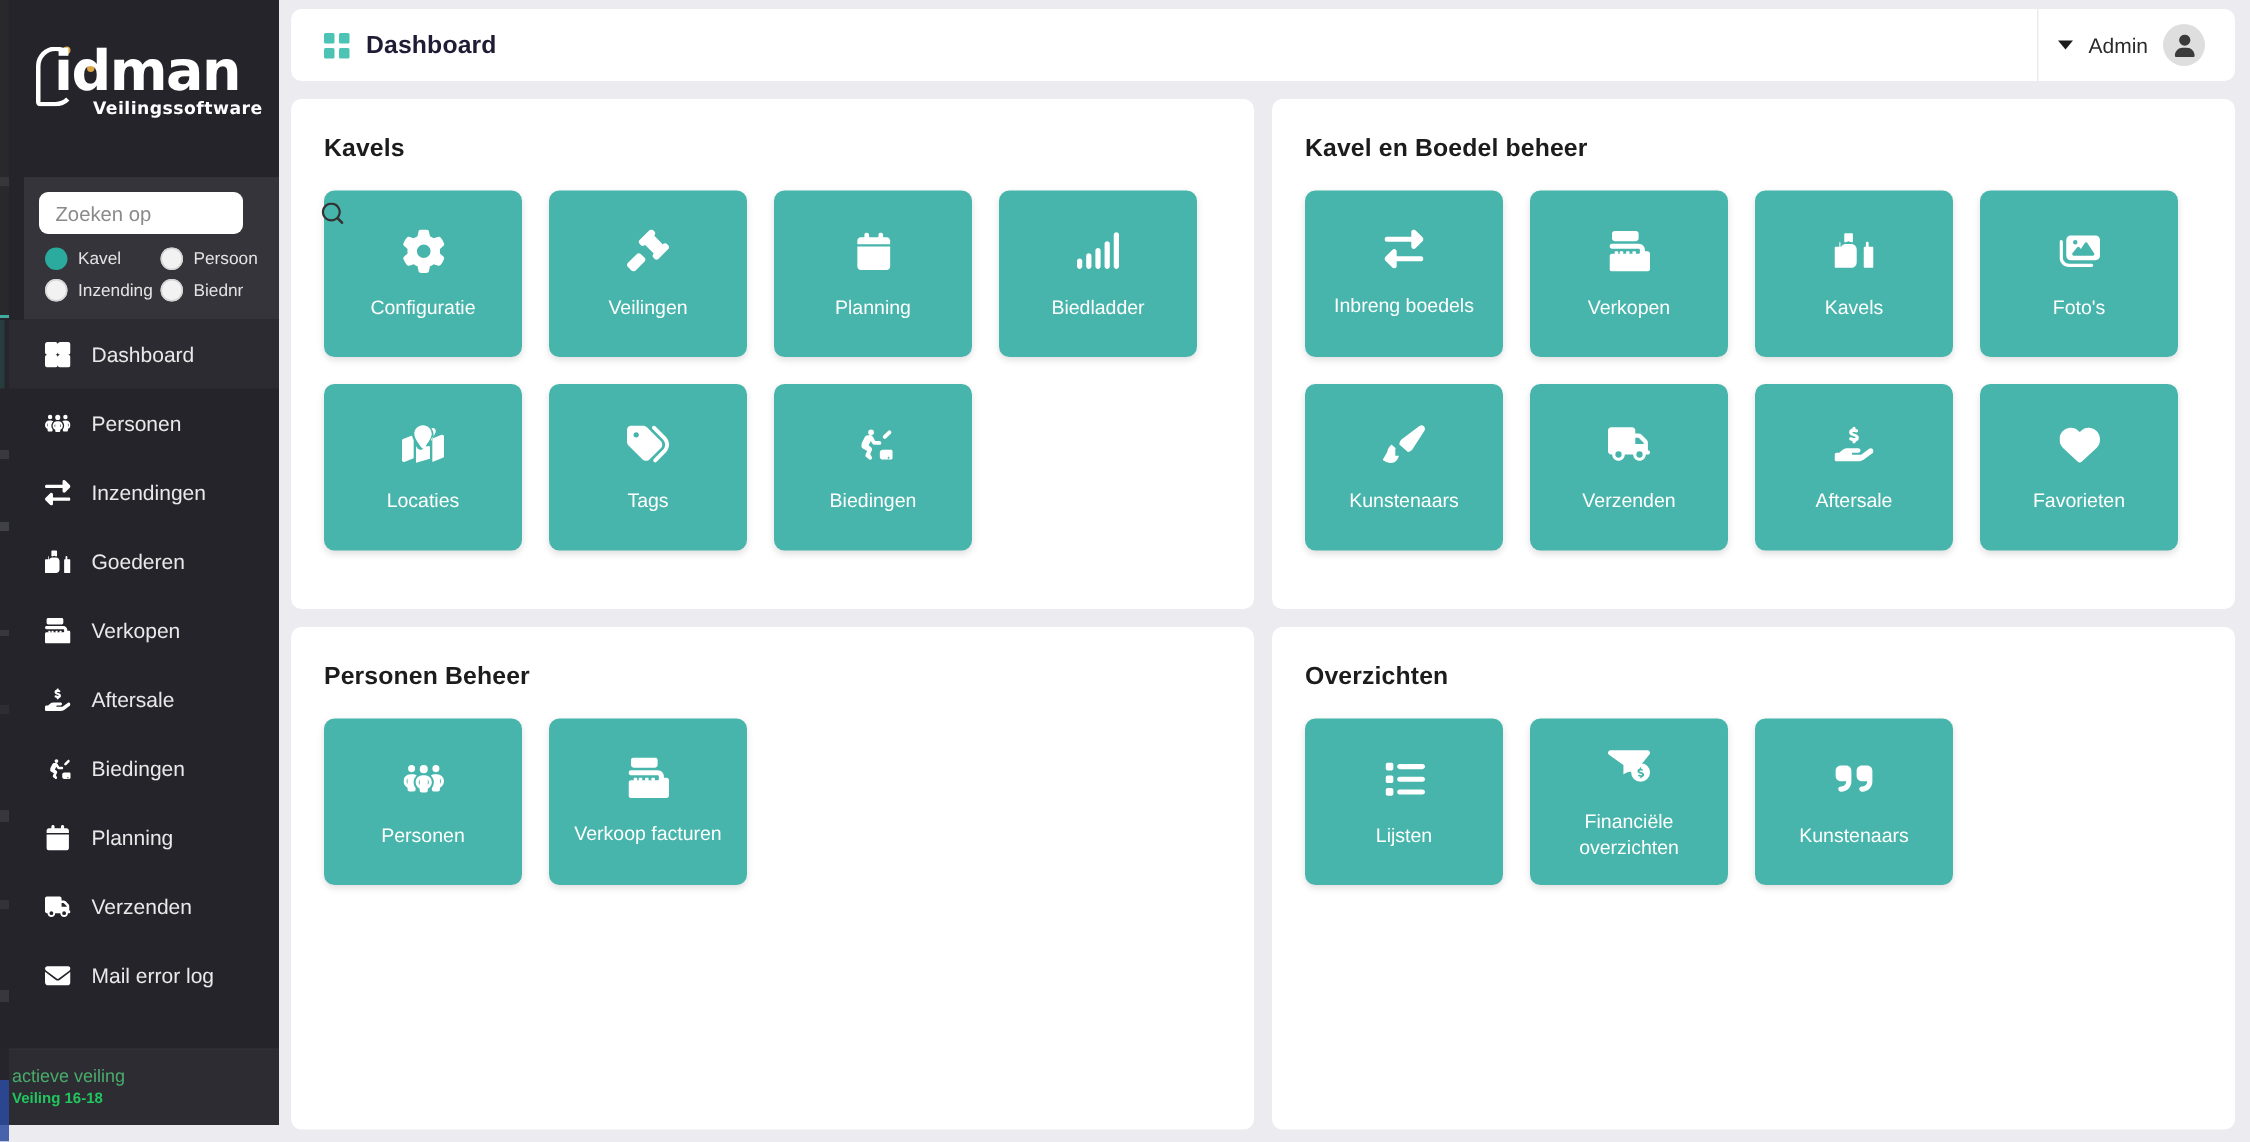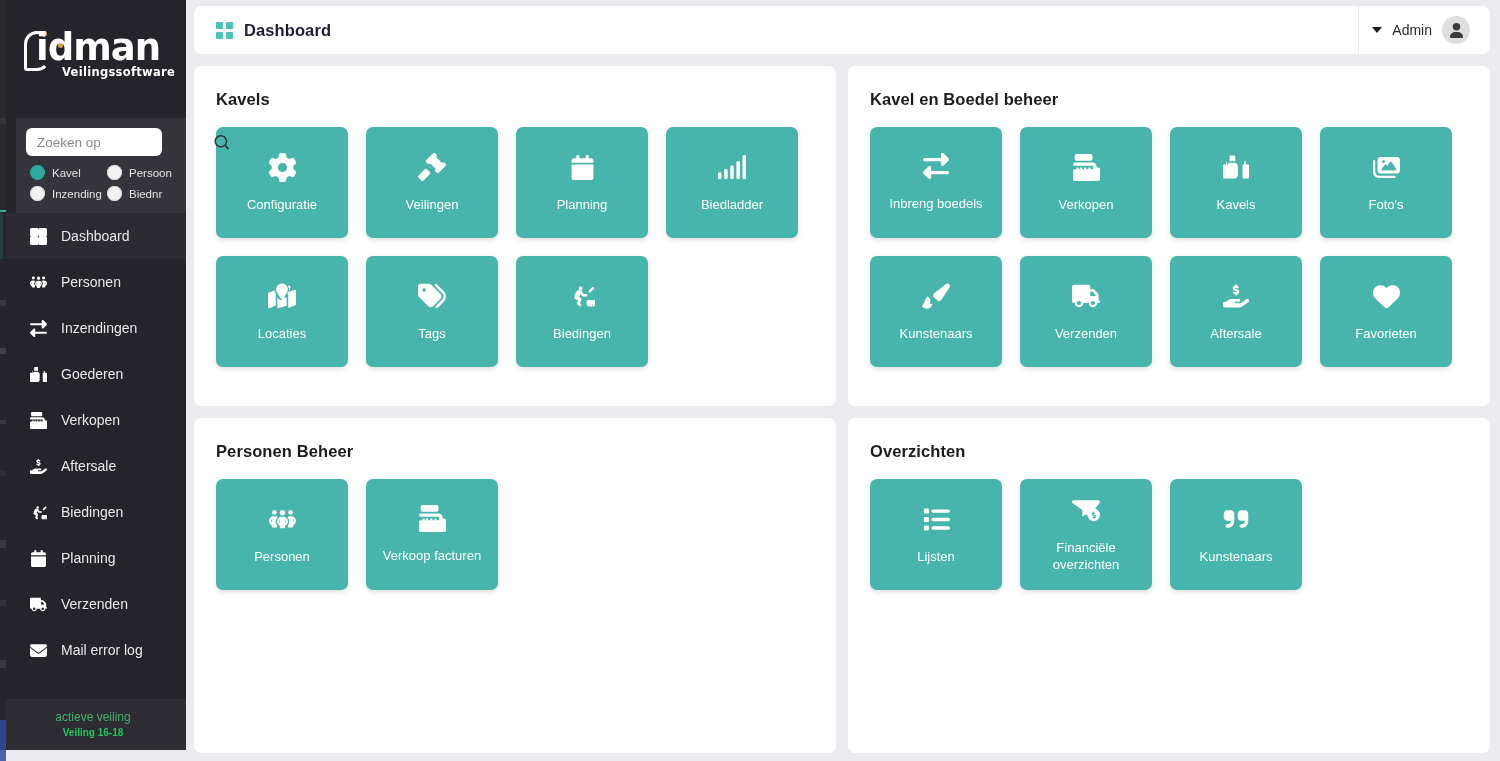--- a/index.html
+++ b/index.html
@@ -99,21 +99,21 @@
     display: flex; align-items: center; gap: 13px;
     height: 46px; padding-left: 25px;
     color: #e9e9ea; font-size: 14px; cursor: pointer;
     border-left: 3px solid transparent; position: relative;
   }
   .nav-item.active { background: #2b2b31; border-left-color: #3cc0b0; }
   .nav-ico { width: 20px; height: 18px; flex: 0 0 20px; display: flex; align-items: center; justify-content: center; }
   .nav-ico svg { fill: #ffffff; }
 
   .active-auction {
-    background: #2c2c32; padding: 10px 8px 12px 8px; text-align: center;
+    background: #2c2c32; padding: 10px 8px 12px 8px; 
     border-top: 1px solid #2f2f35;
   }
   .aa-label { font-size: 12px; color: #4aab6c; margin-bottom: 3px; }
   .aa-name { font-size: 10px; font-weight: 700; color: #22c55e; }
 
   
   .main { flex: 1; height: 761px; padding: 6px 10px 0 8px; display: flex; flex-direction: column; }
   .topbar {
     background: #fff; border-radius: 7px; height: 48px;
     display: flex; align-items: center; justify-content: space-between;

